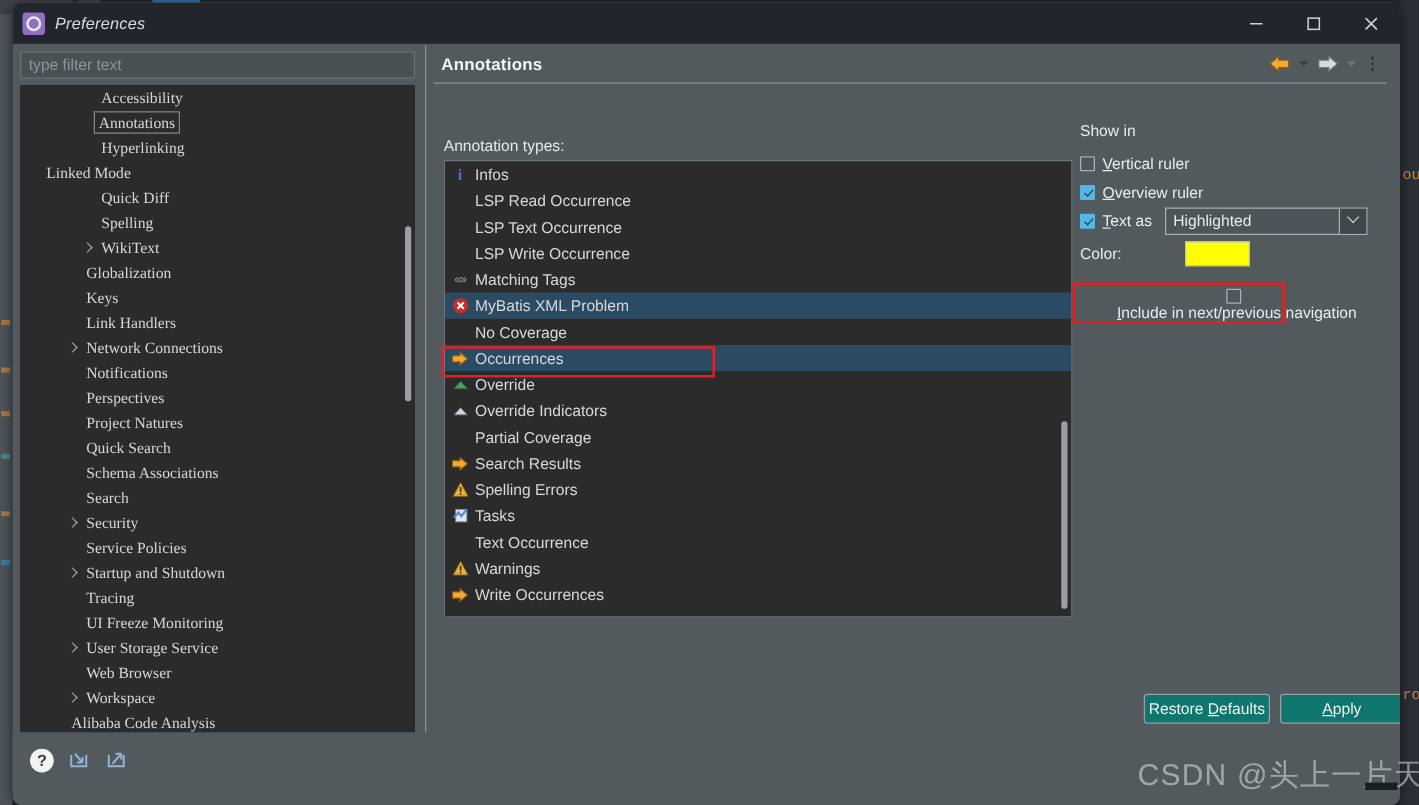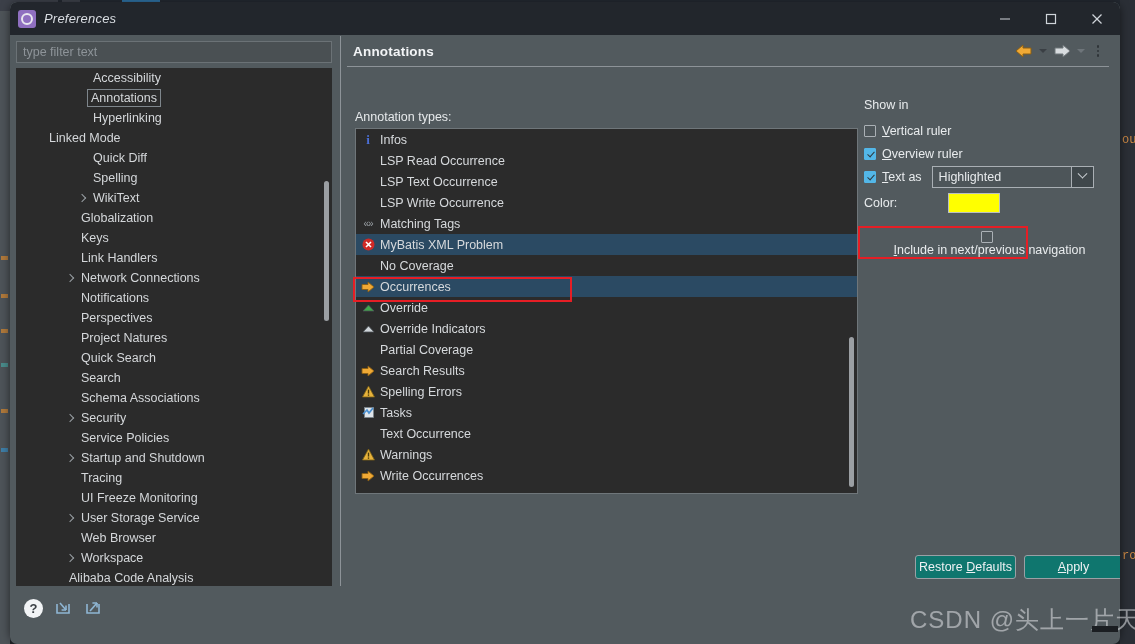--- a/index.html
+++ b/index.html
@@ -80,21 +80,21 @@
     outline:none;
   }
   .filter-box::placeholder { color:#8e9499; }
 
   
   .tree-panel {
     position:absolute; left:6px; top:66px; width:316px; height:518px;
     background:#2b2b2b;
     overflow:hidden;
   }
-  .tree-inner { position:absolute; left:16px; top:0; right:0; }
+  .tree-inner { position:absolute; left:4px; top:0; right:0;font-family:Liberation Serif, serif; }
   .tree-item {
     height:20px; display:flex; align-items:center;
     font-size:12.5px; color:#d4d7da; white-space:nowrap;
   }
   .tree-item .arrow {
     width:11px; height:11px; flex:0 0 auto; position:relative; margin-right:3px;
   }
   .tree-item .arrow.has::after {
     content:""; position:absolute; left:3px; top:2px;
     width:5px; height:5px;
@@ -346,25 +346,25 @@
           <div class="tree-item" style="padding-left: 32px;">
             <span class="arrow"></span>
             <span class="lbl">Project Natures</span>
           </div>
           <div class="tree-item" style="padding-left: 32px;">
             <span class="arrow"></span>
             <span class="lbl">Quick Search</span>
           </div>
           <div class="tree-item" style="padding-left: 32px;">
             <span class="arrow"></span>
+            <span class="lbl">Schema Associations</span>
+          </div>
+          <div class="tree-item" style="padding-left: 32px;">
+            <span class="arrow"></span>
             <span class="lbl">Search</span>
-          </div>
-          <div class="tree-item" style="padding-left: 32px;">
-            <span class="arrow"></span>
-            <span class="lbl">Schema Associations</span>
           </div>
           <div class="tree-item" style="padding-left: 32px;">
             <span class="arrow has"></span>
             <span class="lbl">Security</span>
           </div>
           <div class="tree-item" style="padding-left: 32px;">
             <span class="arrow"></span>
             <span class="lbl">Service Policies</span>
           </div>
           <div class="tree-item" style="padding-left: 32px;">

